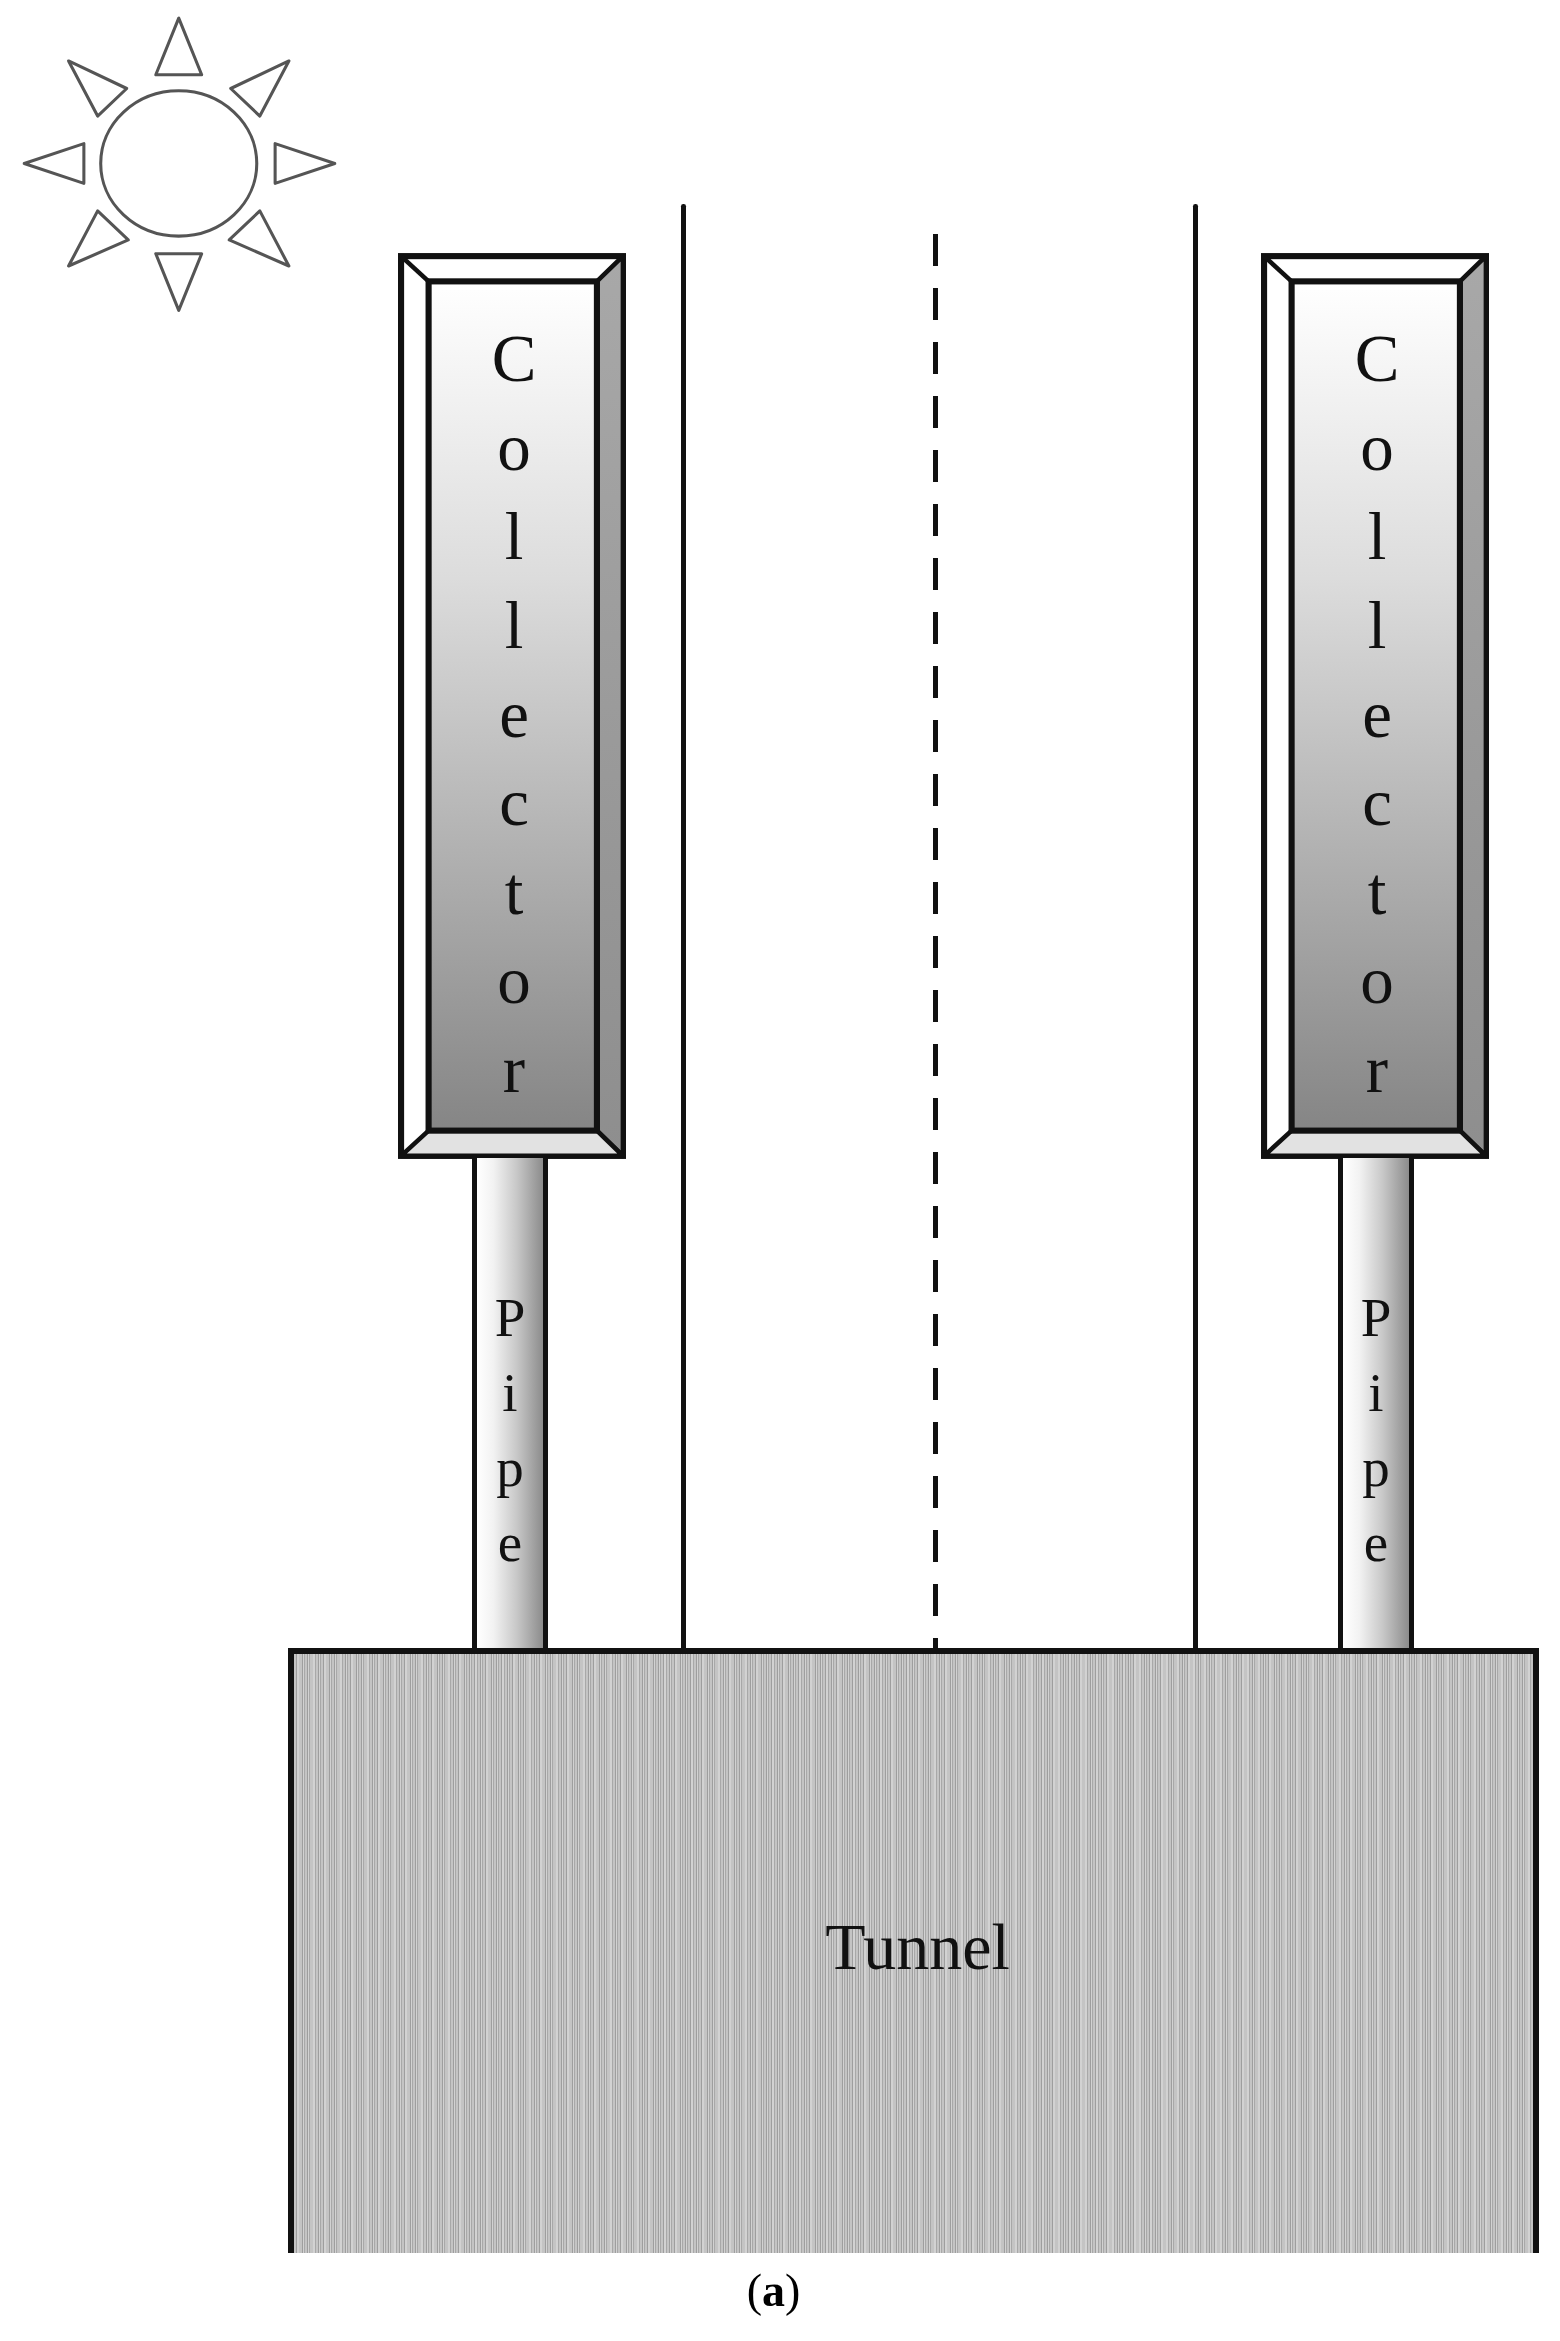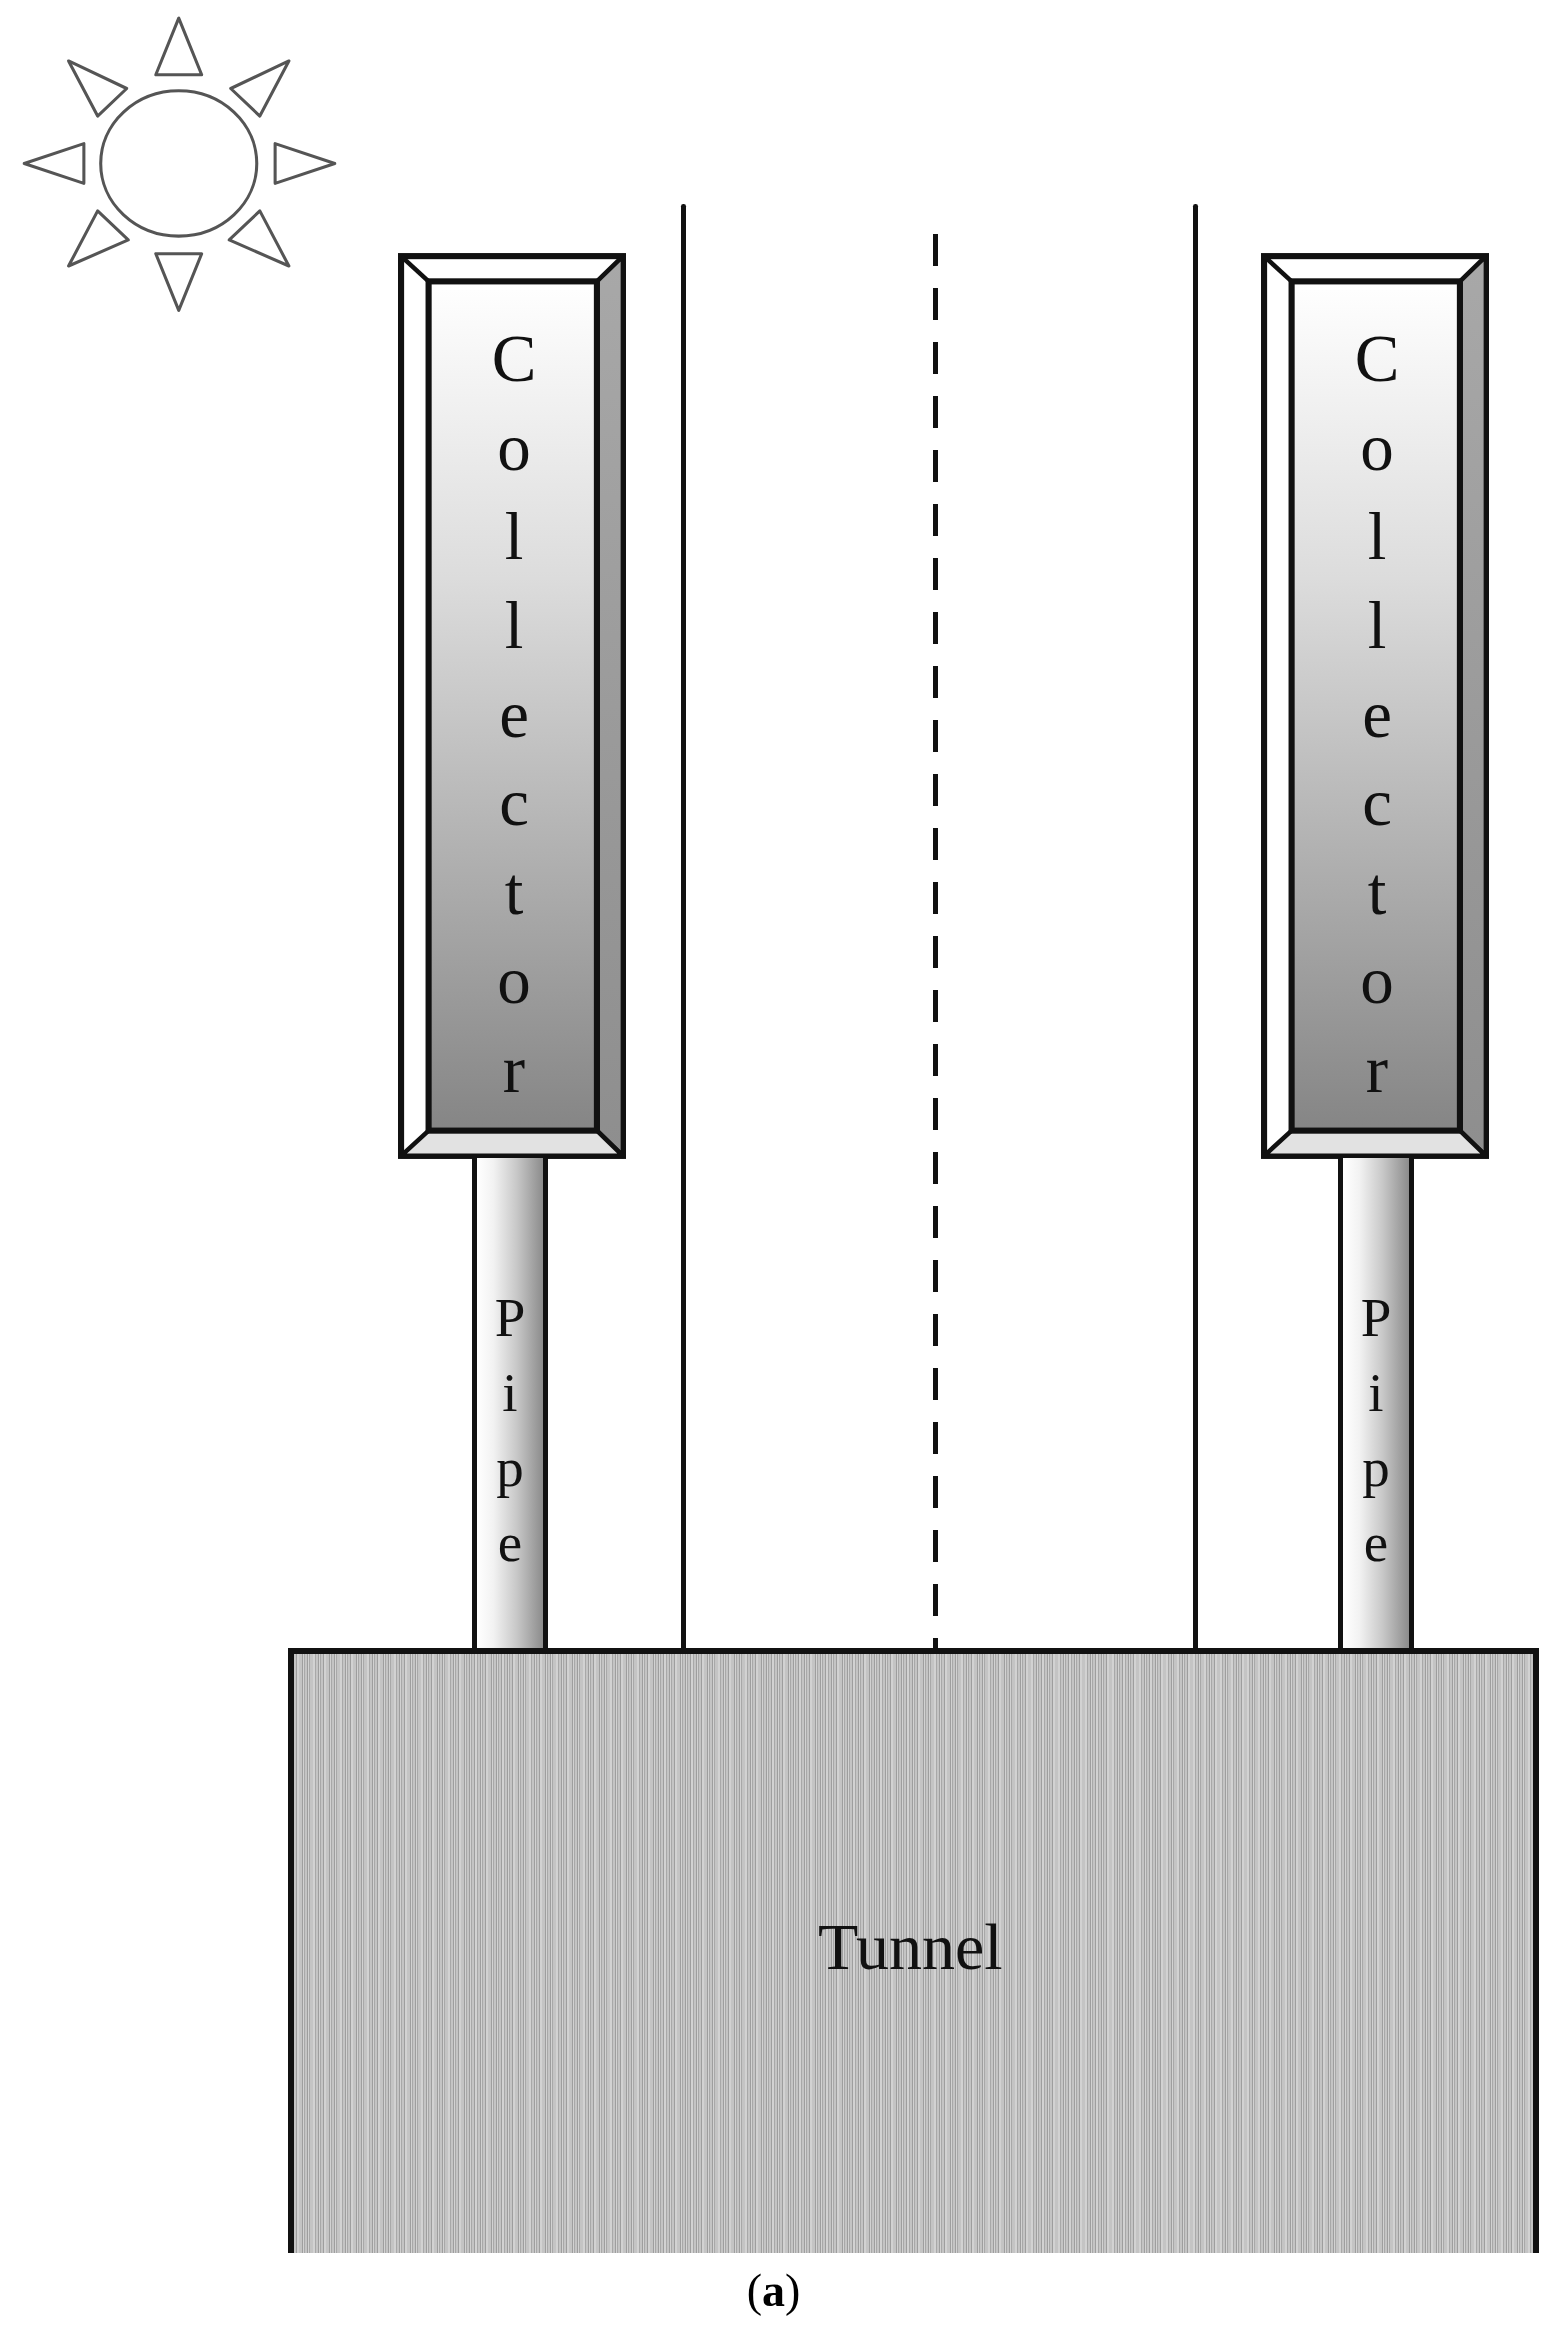--- a/index.html
+++ b/index.html
@@ -11,21 +11,21 @@
     .collector { width: 228px; height: 906px; }
     .collector svg { position: absolute; left: 0; top: 0; }
     .collector-letters { position: absolute; left: 31px; top: 28px; width: 170px; height: 850px; }
     .vletter { position: absolute; left: 0; width: 100%; text-align: center; color: #111; font-size: 67px; line-height: 1; }
     .pipe { width: 66px; border-left: 5.4px solid #111; border-right: 5.4px solid #111;
             background: linear-gradient(to right, #ffffff 0%, #f2f2f2 25%, #c8c8c8 60%, #8c8c8c 100%); }
     .pipe-letter { position: absolute; left: 0; width: 100%; text-align: center; color: #111; font-size: 55px; line-height: 1; }
     .tunnel { left: 288px; top: 1648px; width: 1251px; height: 605px;
               border-top: 6.9px solid #111; border-left: 6.9px solid #111; border-right: 6.9px solid #111; box-sizing: border-box;
               background: repeating-linear-gradient(to right, #c4c4c4 0px, #c4c4c4 2.3px, #9e9e9e 2.3px, #9e9e9e 3.1px, #d2d2d2 3.1px, #d2d2d2 4.6px, #a8a8a8 4.6px, #a8a8a8 5.4px); }
-    .tunnel-label { left: 818px; top: 1914px; width: 181px; text-align: center; font-size: 66px; color: #111; line-height: 1; }
+    .tunnel-label { left: 818px; top: 1914px; width: 199px; text-align: center; font-size: 66px; color: #111; line-height: 1; }
     .caption { left: 735px; top: 2268px; width: 77px; text-align: center; font-size: 46px; color: #000; line-height: 1; }
     .caption b { font-weight: bold; }
   </style>
 </head>
 <body>
 
 <div class="abs sun">
   <svg width="329" height="306" viewBox="0 0 430 400" xmlns="http://www.w3.org/2000/svg">
     <g fill="#ffffff" stroke="#555" stroke-width="4" stroke-linejoin="round">
       <ellipse cx="214" cy="198" rx="102" ry="95"></ellipse>

